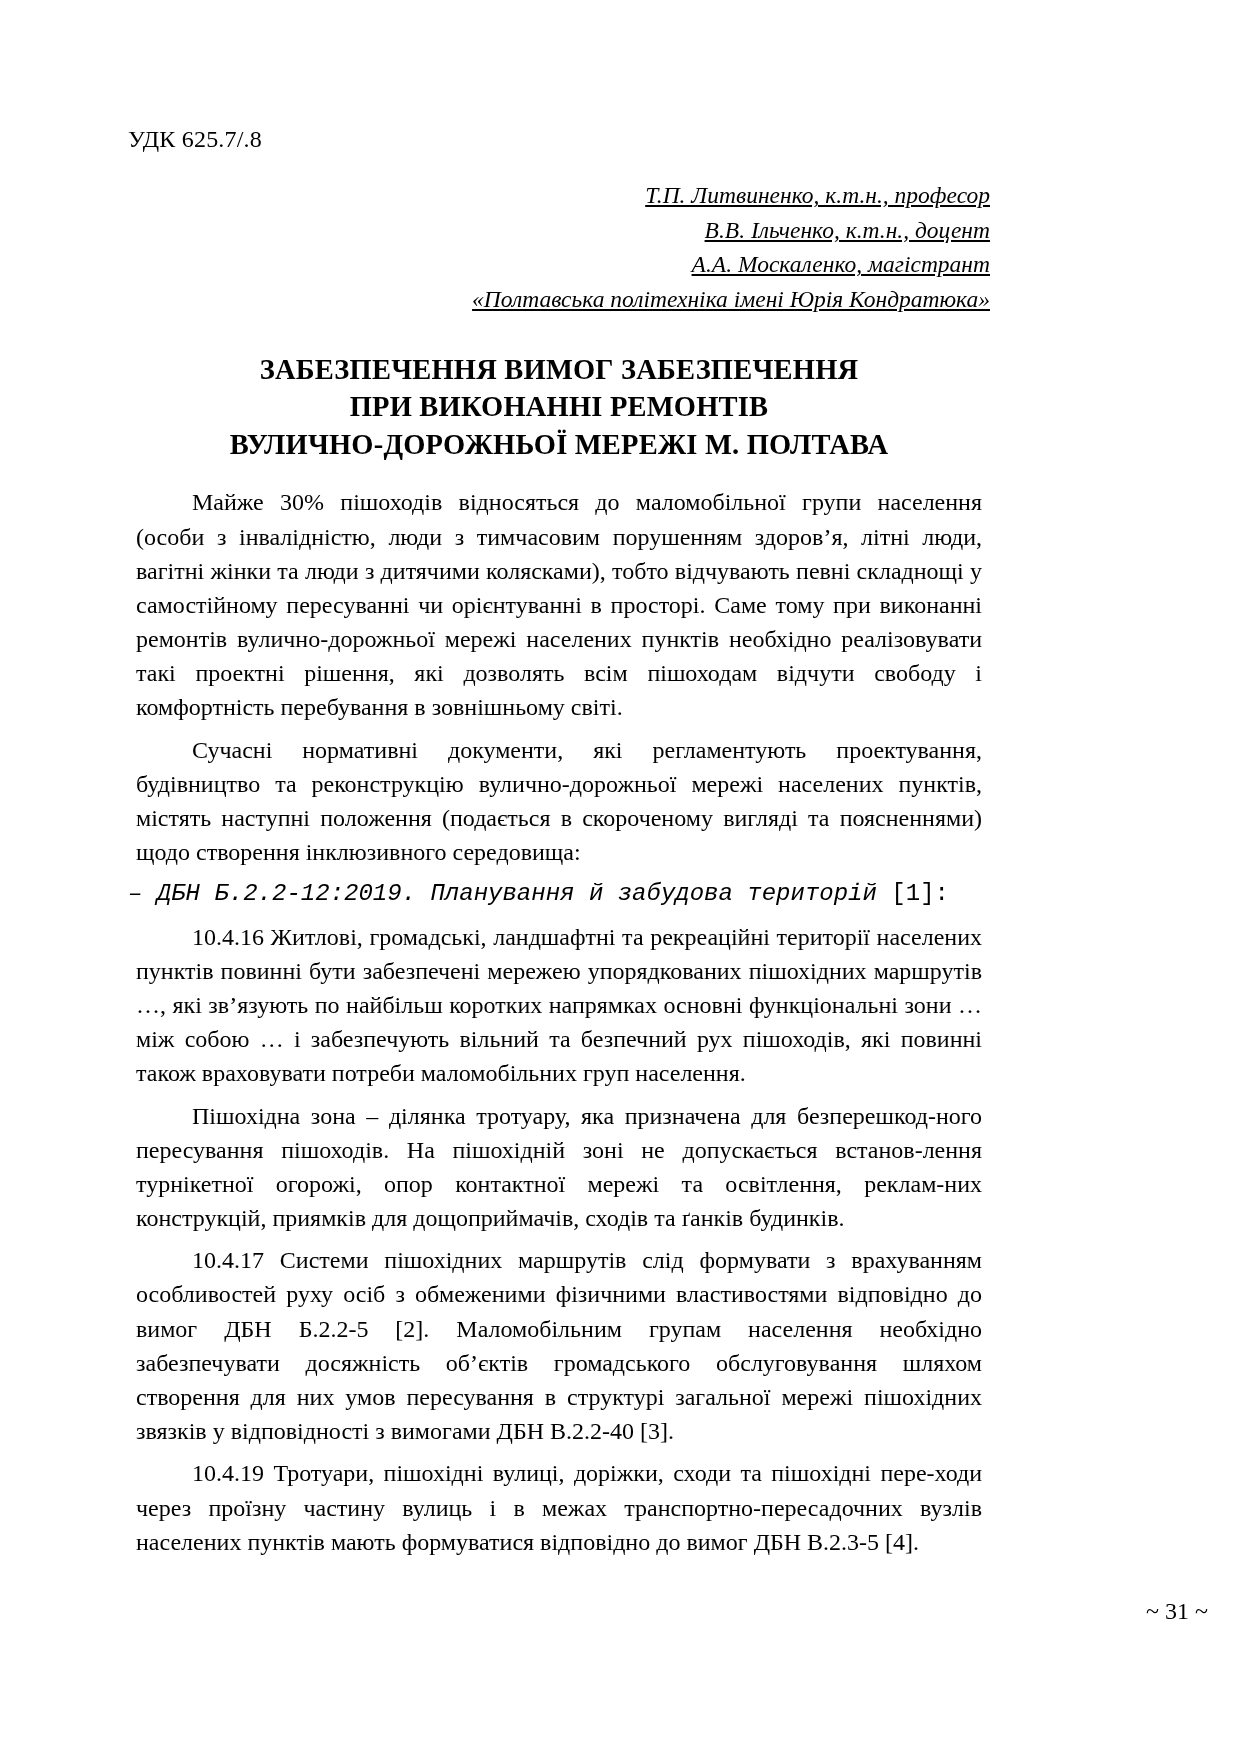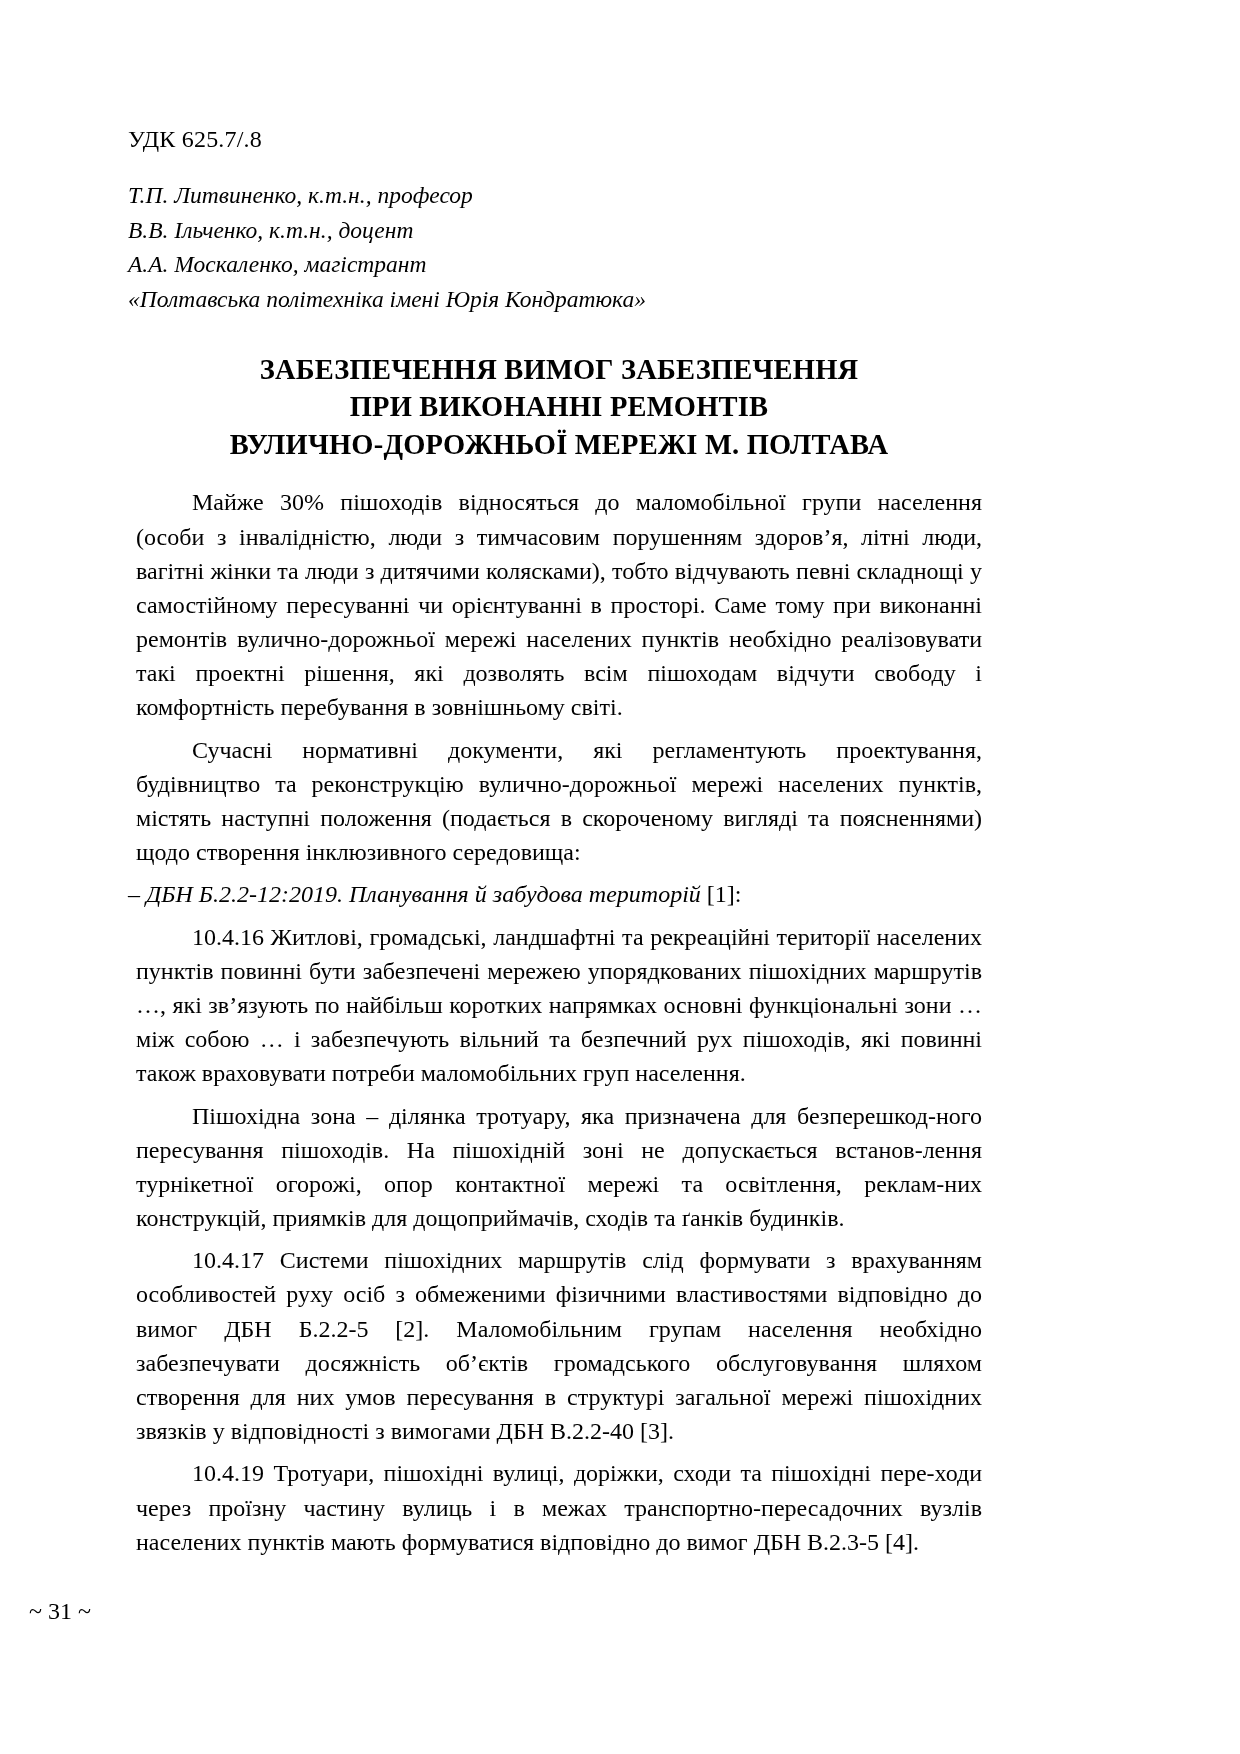--- a/index.html
+++ b/index.html
@@ -35,25 +35,26 @@
     font-size: 24px;
     font-weight: normal;
     letter-spacing: 0.2px;
     line-height: 1.1;
     margin: 0 0 26px 0;
     text-align: left;
   }
 
   
   .authors {
-    text-align: left;
+    text-align: right;
     font-style: italic;
     font-size: 23.5px;
     line-height: 1.47;
     margin: 4px 0 0 0;
+    text-decoration: underline;
   }
   .authors div {
     white-space: nowrap;
   }
 
   
   .title {
     text-align: center;
     font-weight: bold;
     font-size: 28.5px;
@@ -73,34 +74,34 @@
     text-justify: inter-word;
     hyphens: manual;
   }
   p.italic-line {
     margin: 0;
     font-size: 24px;
     line-height: 1.425;
     text-align: left;
     text-indent: 0;
     font-style: italic;
+    font-family: Liberation Mono, monospace;
   }
   p.italic-line .normal {
     font-style: normal;
   }
 
   
   .footer {
     position: absolute;
     left: 0;
     top: 1598px;
     width: 1208px;
-    text-align: left;
+    text-align: right;
     font-size: 24px;
-    margin-left: 29px;
   }
 </style>
 </head>
 <body>
 
 <div class="page">
   <div class="content">
 
     <div class="udc">УДК 625.7/.8</div>
 

